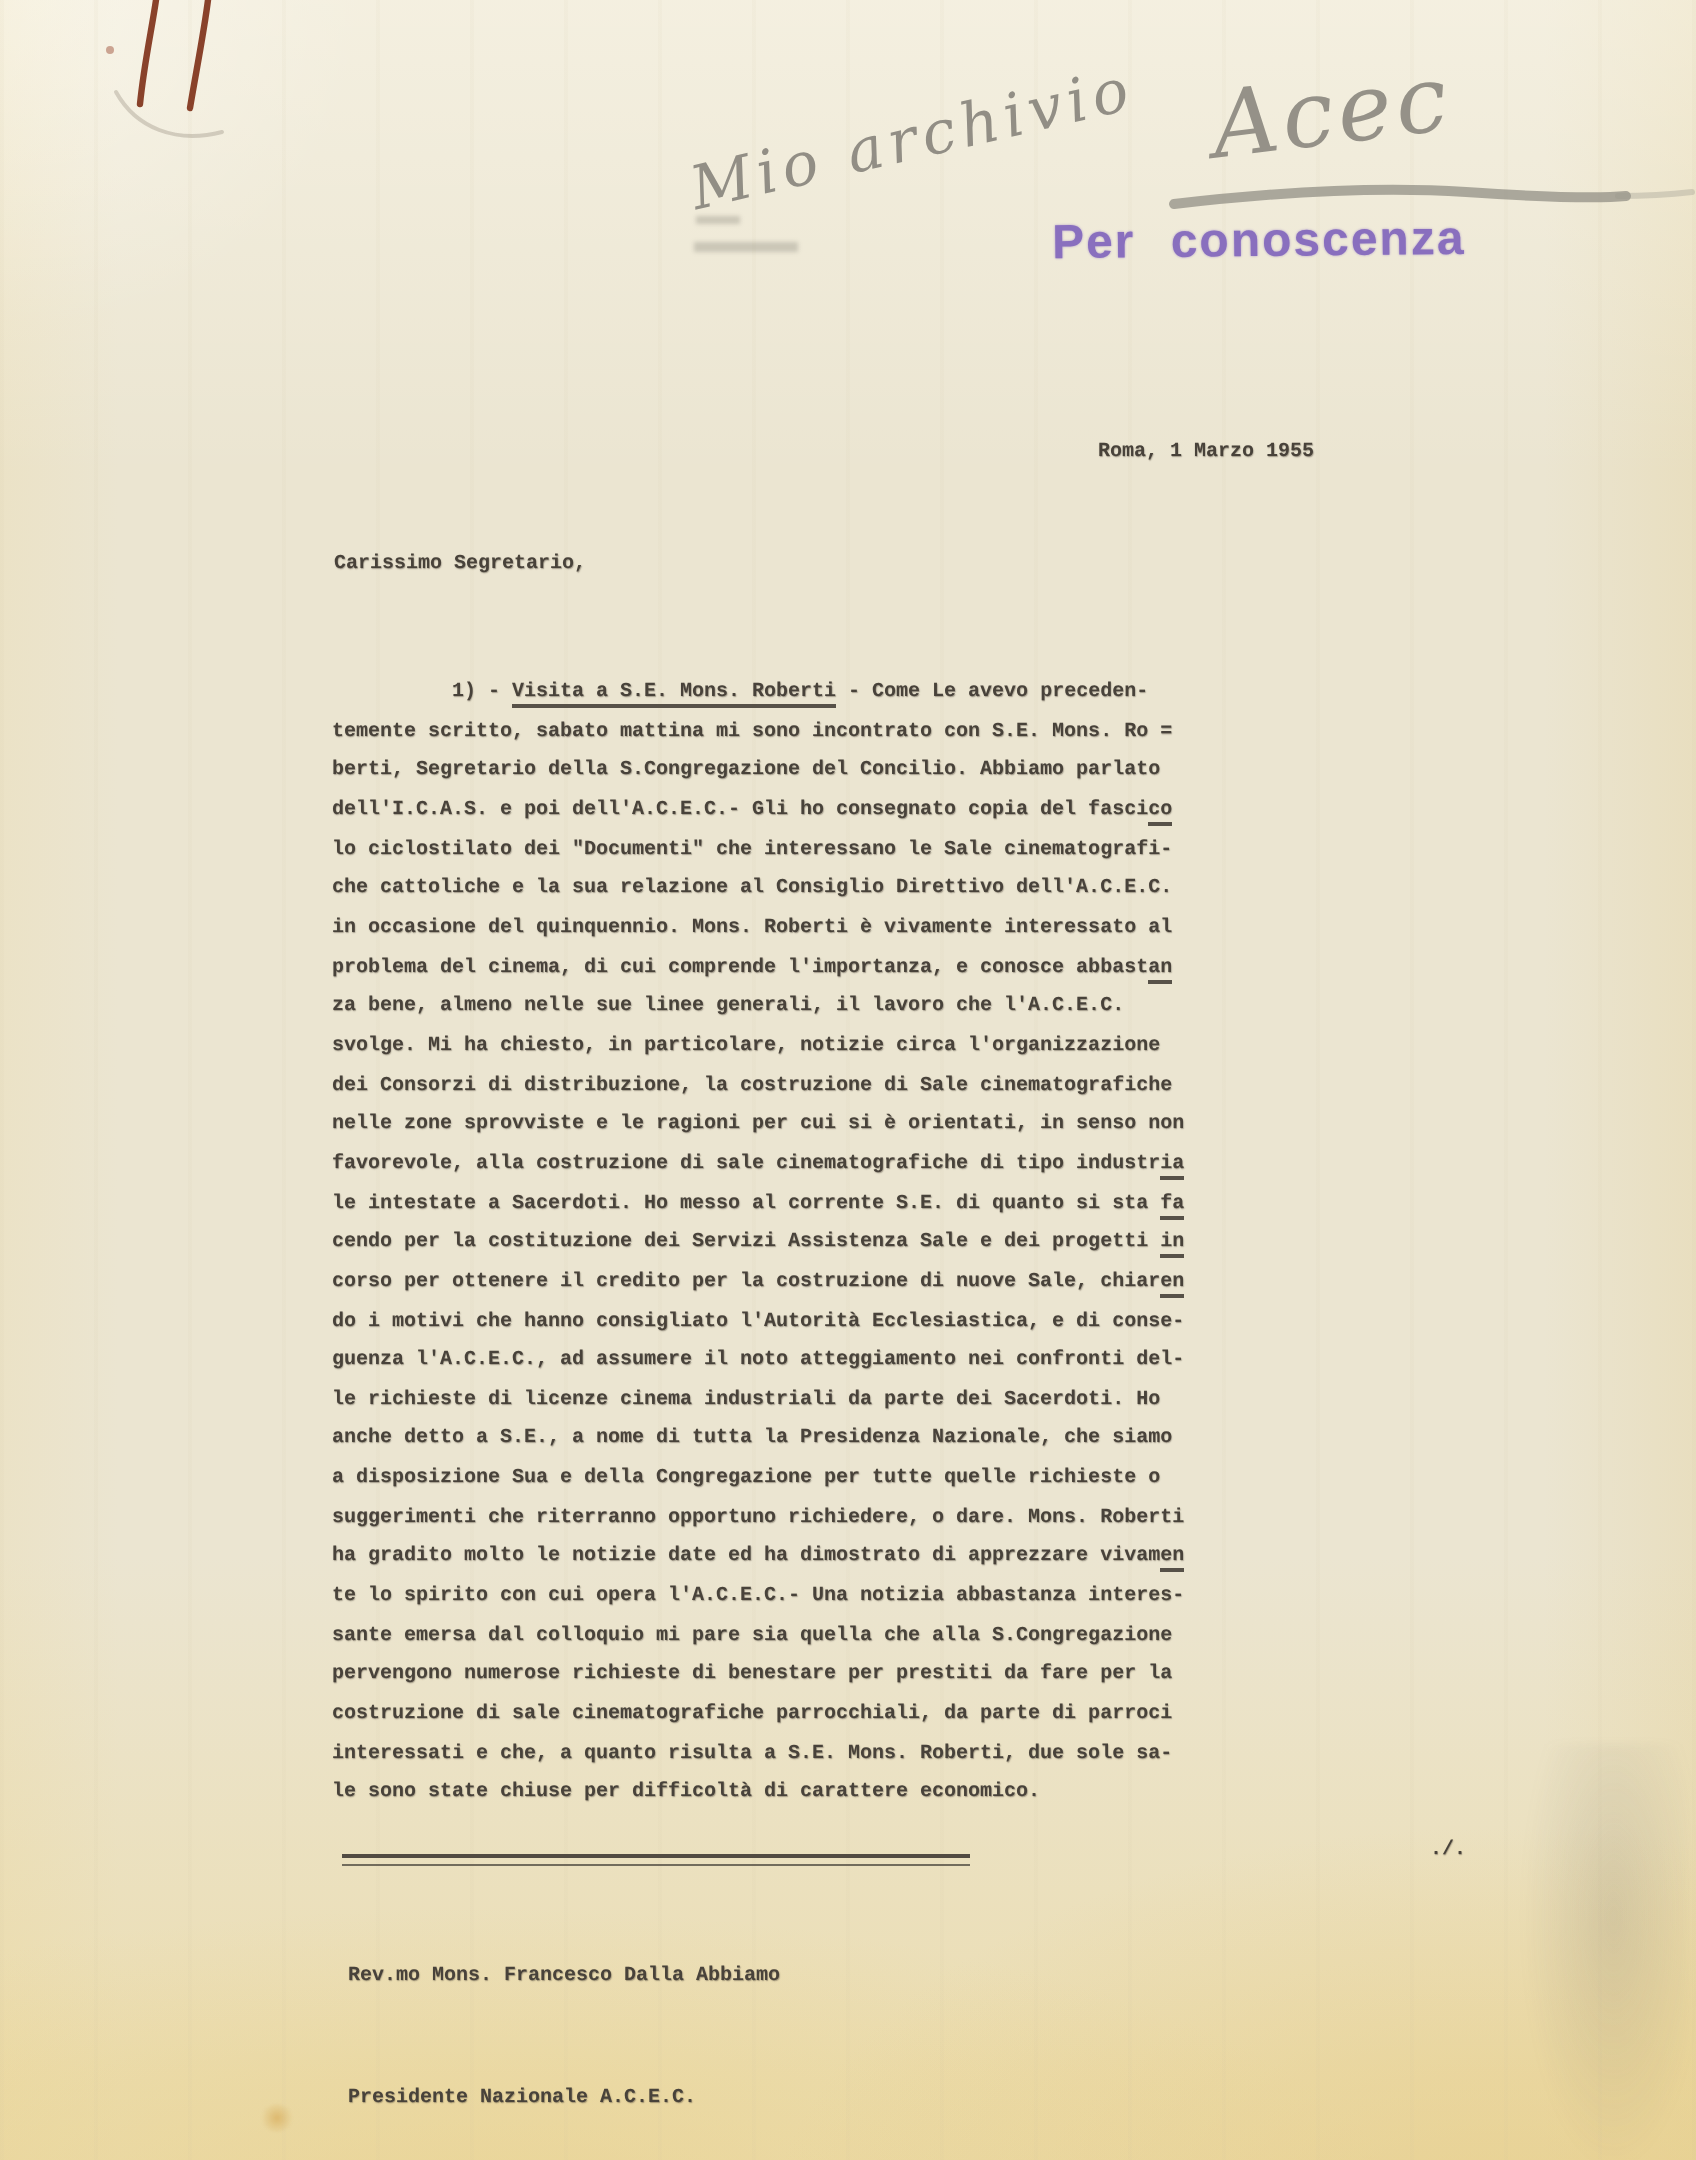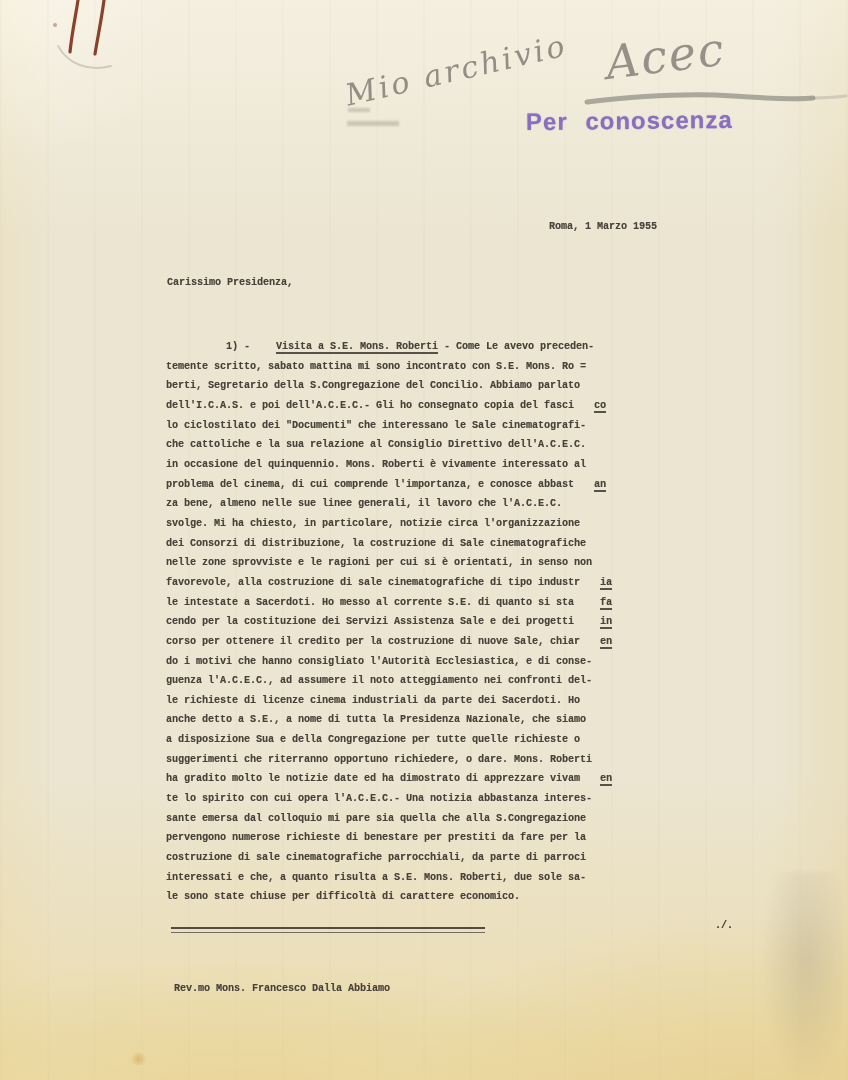--- a/index.html
+++ b/index.html
@@ -22,21 +22,21 @@
   .tw{
     position:absolute;color:#48423a;font-weight:700;font-size:10px;
     white-space:pre;letter-spacing:0;
     text-shadow:0.3px 0.3px 0.6px rgba(72,62,50,0.45);
   }
   .date{left:549px;top:221px;}
   .salutation{left:167px;top:277px;}
   .intro{left:288px;top:308px;}
   .body{left:166px;top:337px;line-height:19.65px;}
   .body .line{white-space:pre;}
-  .u{border-bottom:2px solid rgba(74,68,60,0.92);margin-left:20px;}
+  .u{border-bottom:2px solid rgba(74,68,60,0.92);}
   .cont{left:715px;top:920px;}
   .rule{
     position:absolute;left:171px;top:927px;width:314px;height:3px;
     border-top:2.5px solid rgba(74,68,60,0.95);
     border-bottom:1.5px solid rgba(74,68,60,0.75);
   }
   .addr{position:absolute;left:174px;top:938px;line-height:20.4px;}
   
   .stamp{
     position:absolute;left:526px;top:107px;
@@ -89,28 +89,29 @@
     <path d="M4,16 Q90,6 150,10 T230,12" stroke="#8f8c82" stroke-width="5" fill="none" stroke-linecap="round" opacity="0.72"></path>
     <path d="M226,12 Q246,12 263,10" stroke="#9a978c" stroke-width="3" fill="none" stroke-linecap="round" opacity="0.35"></path>
   </svg>
 
   <div class="smudge s1"></div>
   <div class="smudge s2"></div>
 
   <div class="stamp">Per conoscenza</div>
 
   <div class="tw date">Roma, 1 Marzo 1955</div>
-  <div class="tw salutation">Carissimo Presidenza,</div>
+  <div class="tw salutation">Carissimo Segretario,</div>
 
   <div class="tw body" id="body-lines"><div class="line"><span>          1) - </span><span class="u">Visita a S.E. Mons. Roberti</span><span> - Come Le avevo preceden-</span></div><div class="line"><span>temente scritto, sabato mattina mi sono incontrato con S.E. Mons. Ro =</span></div><div class="line"><span>berti, Segretario della S.Congregazione del Concilio. Abbiamo parlato</span></div><div class="line"><span>dell'I.C.A.S. e poi dell'A.C.E.C.- Gli ho consegnato copia del fasci</span><span class="u">co</span></div><div class="line"><span>lo ciclostilato dei "Documenti" che interessano le Sale cinematografi-</span></div><div class="line"><span>che cattoliche e la sua relazione al Consiglio Direttivo dell'A.C.E.C.</span></div><div class="line"><span>in occasione del quinquennio. Mons. Roberti è vivamente interessato al</span></div><div class="line"><span>problema del cinema, di cui comprende l'importanza, e conosce abbast</span><span class="u">an</span></div><div class="line"><span>za bene, almeno nelle sue linee generali, il lavoro che l'A.C.E.C.</span></div><div class="line"><span>svolge. Mi ha chiesto, in particolare, notizie circa l'organizzazione</span></div><div class="line"><span>dei Consorzi di distribuzione, la costruzione di Sale cinematografiche</span></div><div class="line"><span>nelle zone sprovviste e le ragioni per cui si è orientati, in senso non</span></div><div class="line"><span>favorevole, alla costruzione di sale cinematografiche di tipo industr</span><span class="u">ia</span></div><div class="line"><span>le intestate a Sacerdoti. Ho messo al corrente S.E. di quanto si sta </span><span class="u">fa</span></div><div class="line"><span>cendo per la costituzione dei Servizi Assistenza Sale e dei progetti </span><span class="u">in</span></div><div class="line"><span>corso per ottenere il credito per la costruzione di nuove Sale, chiar</span><span class="u">en</span></div><div class="line"><span>do i motivi che hanno consigliato l'Autorità Ecclesiastica, e di conse-</span></div><div class="line"><span>guenza l'A.C.E.C., ad assumere il noto atteggiamento nei confronti del-</span></div><div class="line"><span>le richieste di licenze cinema industriali da parte dei Sacerdoti. Ho</span></div><div class="line"><span>anche detto a S.E., a nome di tutta la Presidenza Nazionale, che siamo</span></div><div class="line"><span>a disposizione Sua e della Congregazione per tutte quelle richieste o</span></div><div class="line"><span>suggerimenti che riterranno opportuno richiedere, o dare. Mons. Roberti</span></div><div class="line"><span>ha gradito molto le notizie date ed ha dimostrato di apprezzare vivam</span><span class="u">en</span></div><div class="line"><span>te lo spirito con cui opera l'A.C.E.C.- Una notizia abbastanza interes-</span></div><div class="line"><span>sante emersa dal colloquio mi pare sia quella che alla S.Congregazione</span></div><div class="line"><span>pervengono numerose richieste di benestare per prestiti da fare per la</span></div><div class="line"><span>costruzione di sale cinematografiche parrocchiali, da parte di parroci</span></div><div class="line"><span>interessati e che, a quanto risulta a S.E. Mons. Roberti, due sole sa-</span></div><div class="line"><span>le sono state chiuse per difficoltà di carattere economico.</span></div></div>
 
   <div class="tw cont">./.</div>
 
   <div class="rule"></div>
   <div class="tw addr">
     <div>Rev.mo Mons. Francesco Dalla Abbiamo</div>
+    <div>Presidente Nazionale A.C.E.C.</div>
     
     
   </div>
 
   <div class="shadow-right"></div>
   <div class="spot"></div>
 </div>
 
 </body></html>

